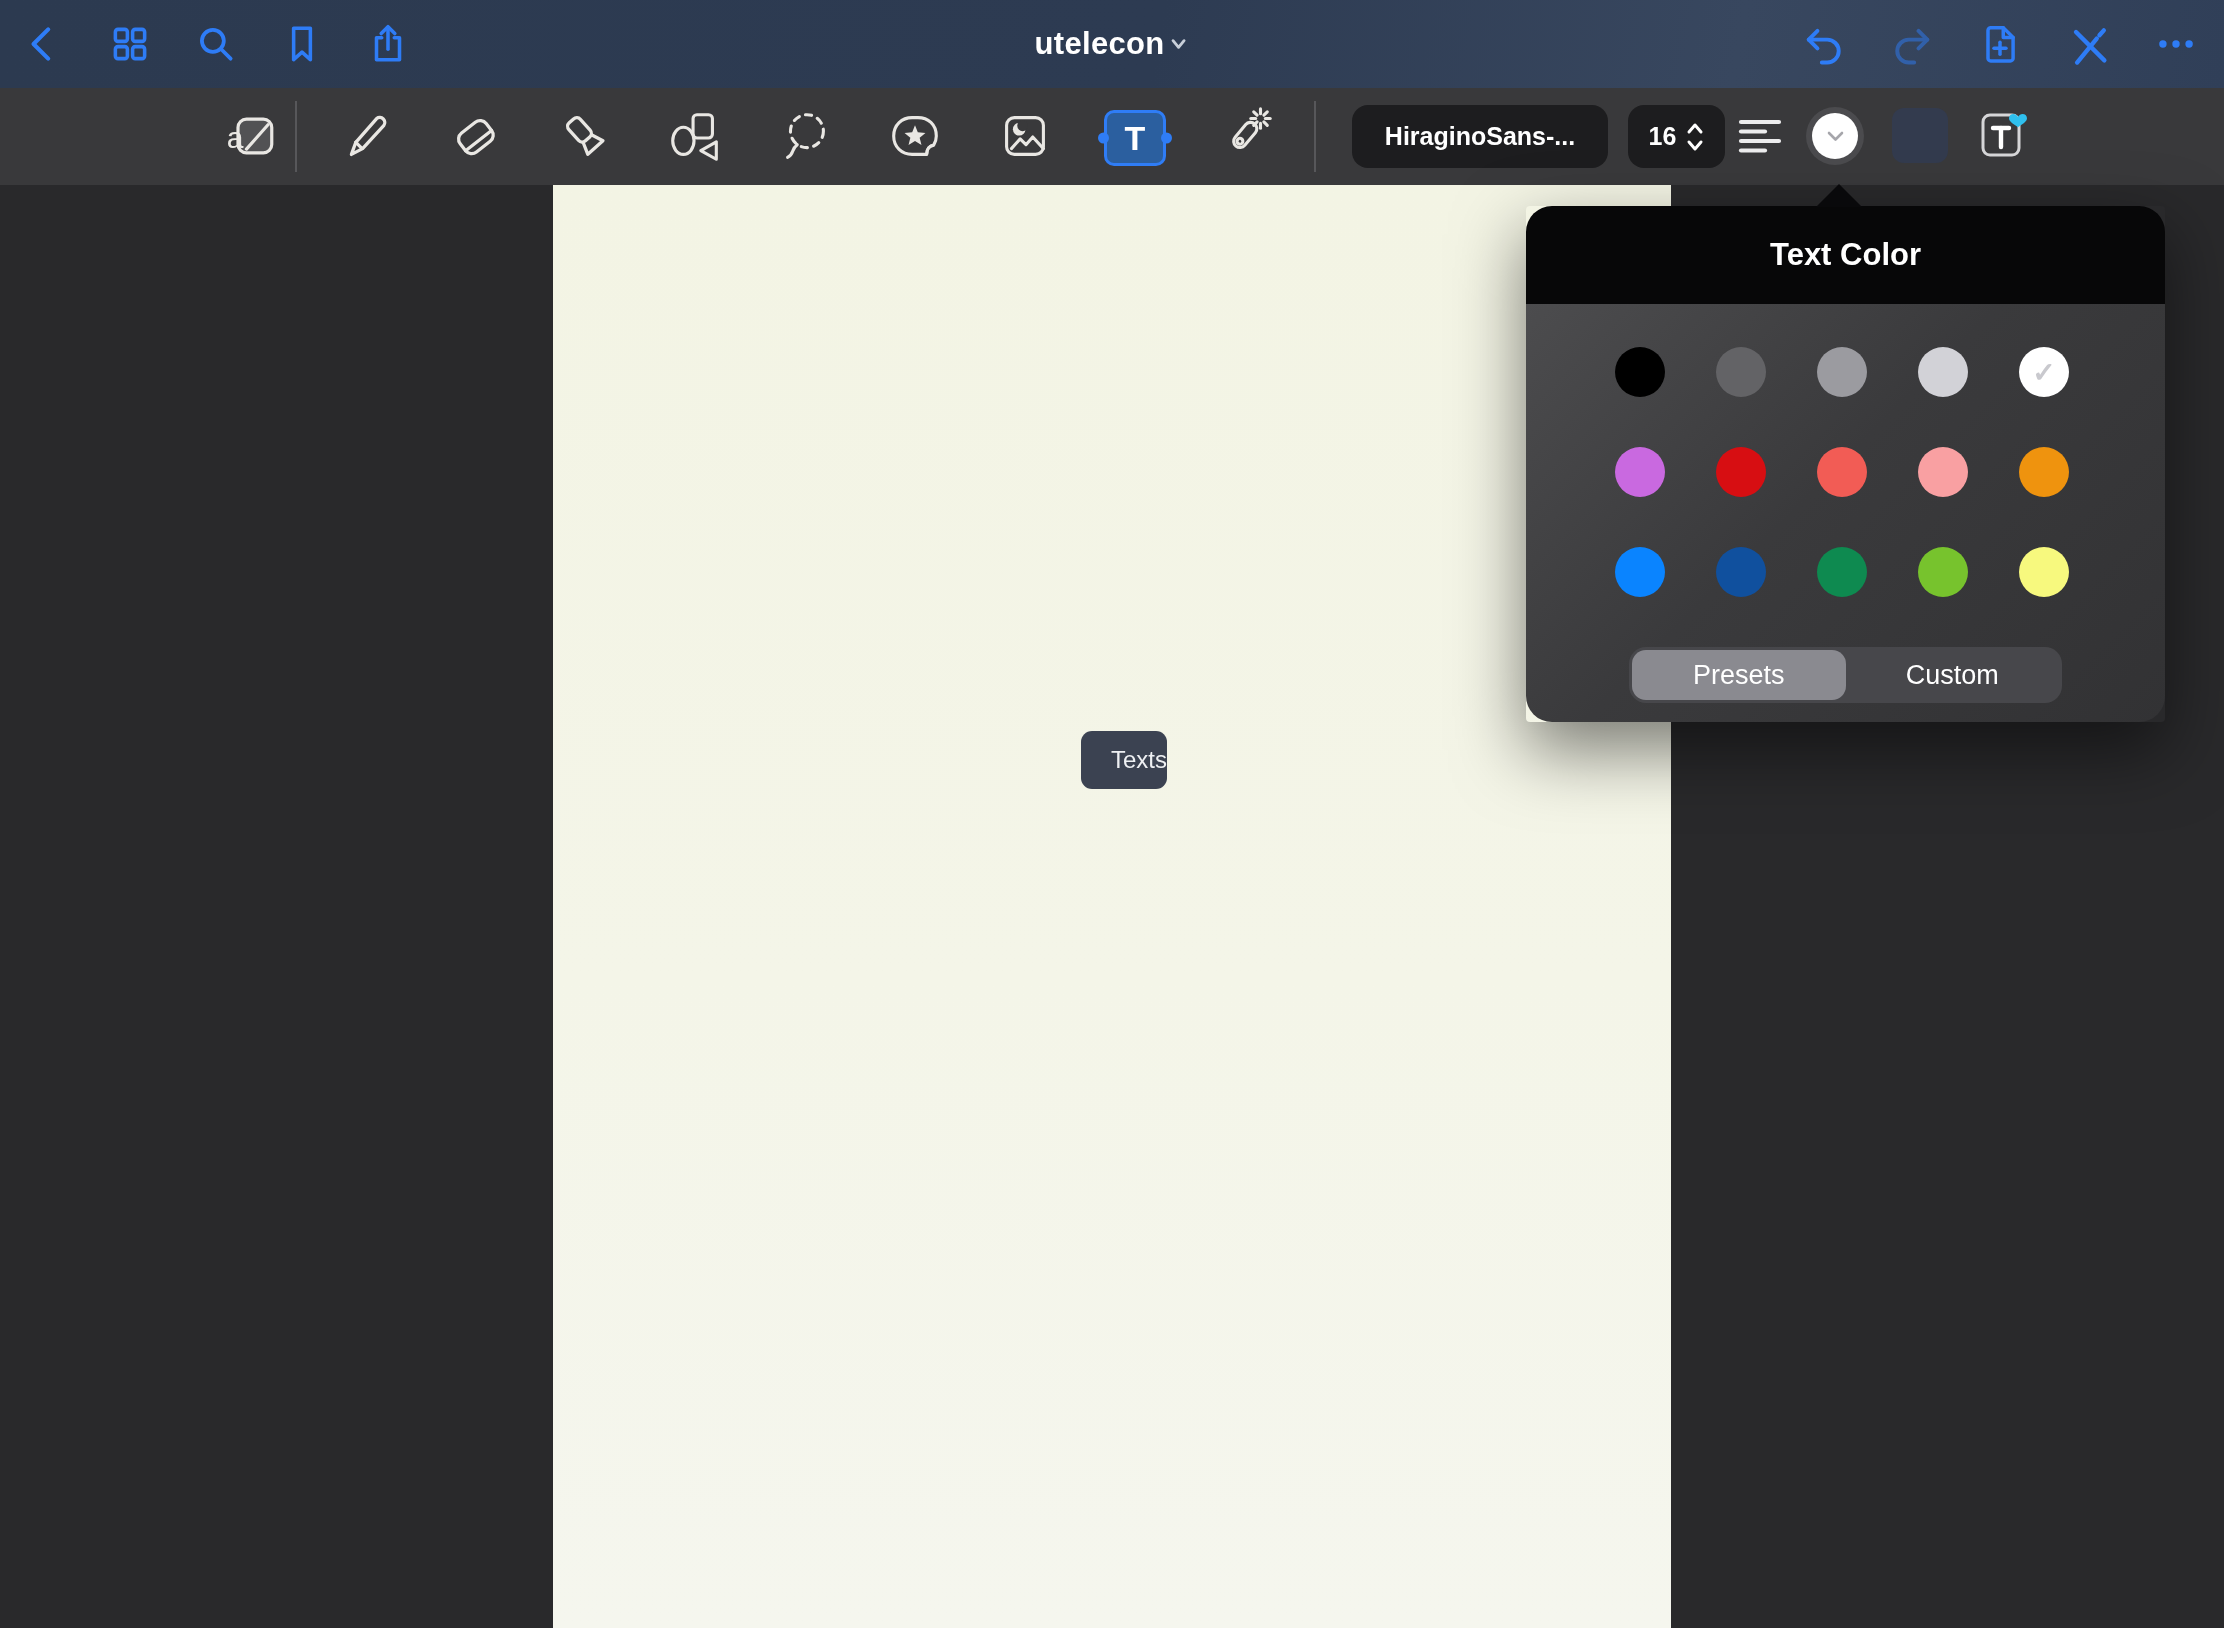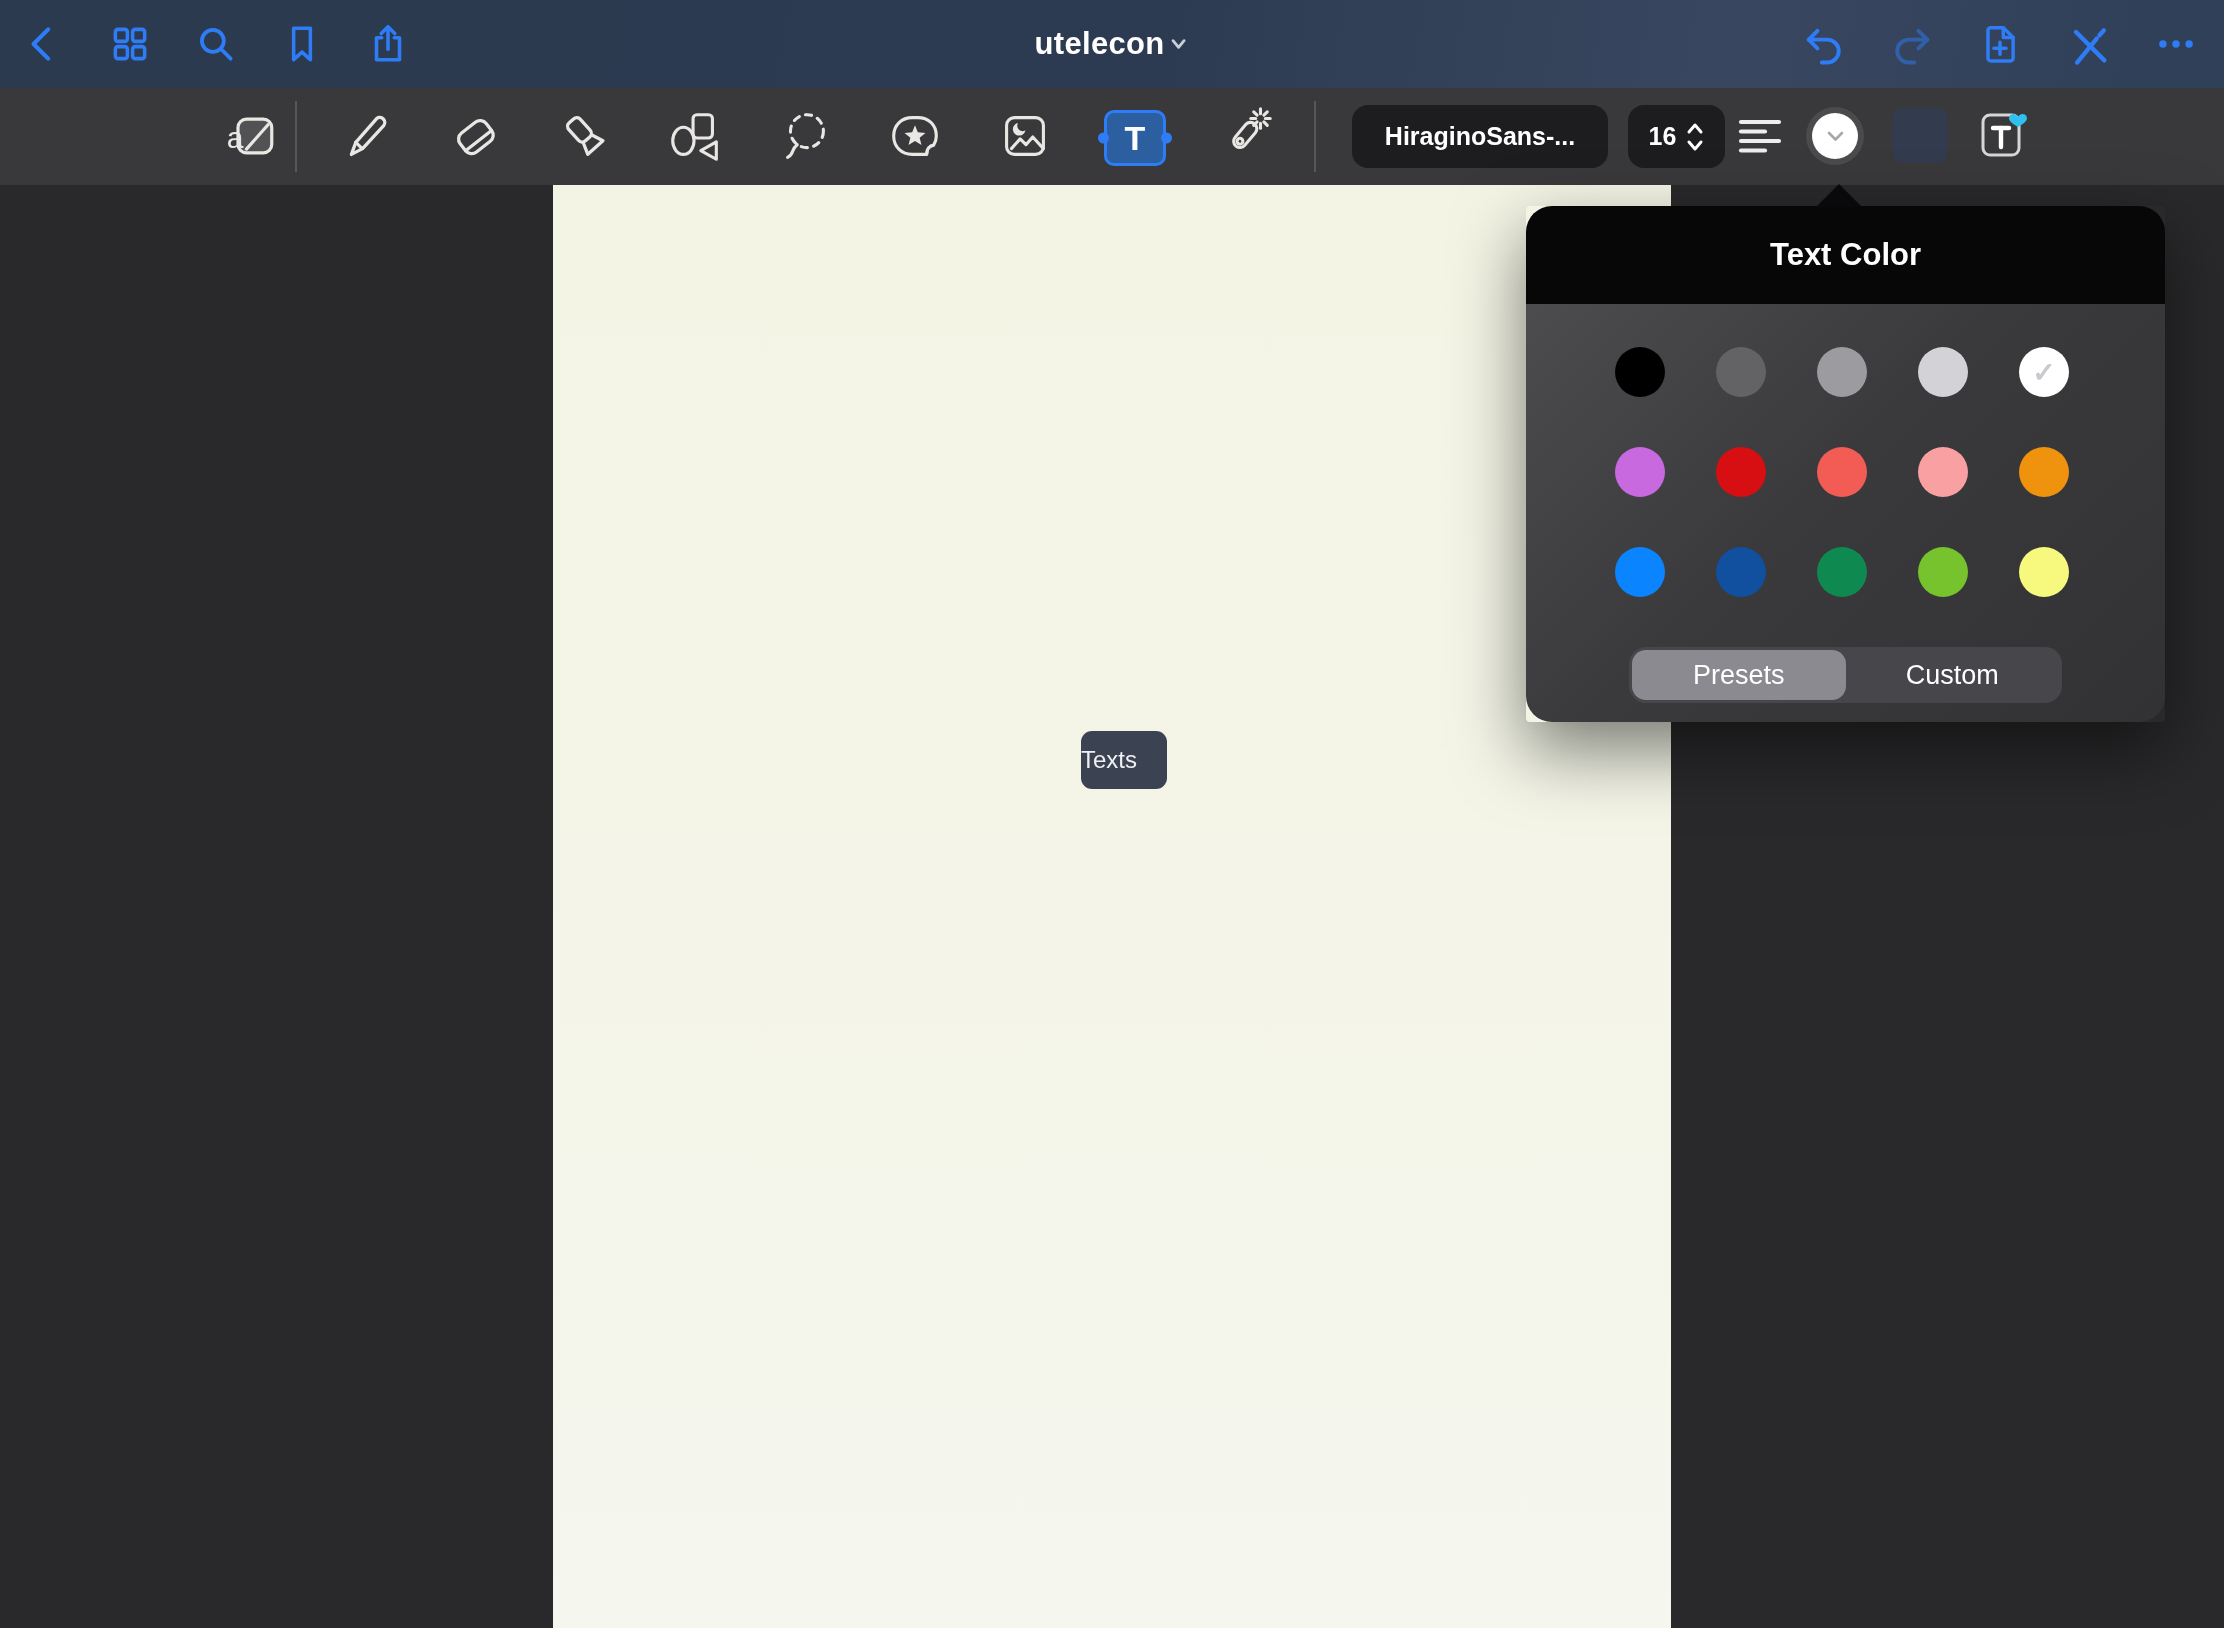--- a/index.html
+++ b/index.html
@@ -66,21 +66,21 @@
     display:flex; align-items:center; justify-content:center; }
 
   
   .canvas-area{ position:absolute; left:0; top:185px; width:2224px; height:1443px; background:#29292b; }
   .page{
     position:absolute; left:553px; top:185px; width:1118px; height:1443px;
     background:linear-gradient(180deg,#f3f4e4 0%,#f4f5e8 55%,#f5f6ee 100%);
   }
   .canvas-tooltip{
     position:absolute; left:1081px; top:731px; width:86px; height:58px;
-    background:#3b4251; border-radius:11px; display:flex; align-items:center; justify-content:flex-start;
+    background:#3b4251; border-radius:11px; display:flex; align-items:center; justify-content:flex-end;
     color:#eef0f3; font-size:24px; z-index:6;
   }
 
   
   .popover{
     position:absolute; left:1526px; top:206px; width:639px; height:516px;
     border-radius:4px; z-index:10;
     box-shadow:0 28px 70px rgba(0,0,0,.5);
   }
   .popover .arrow{

